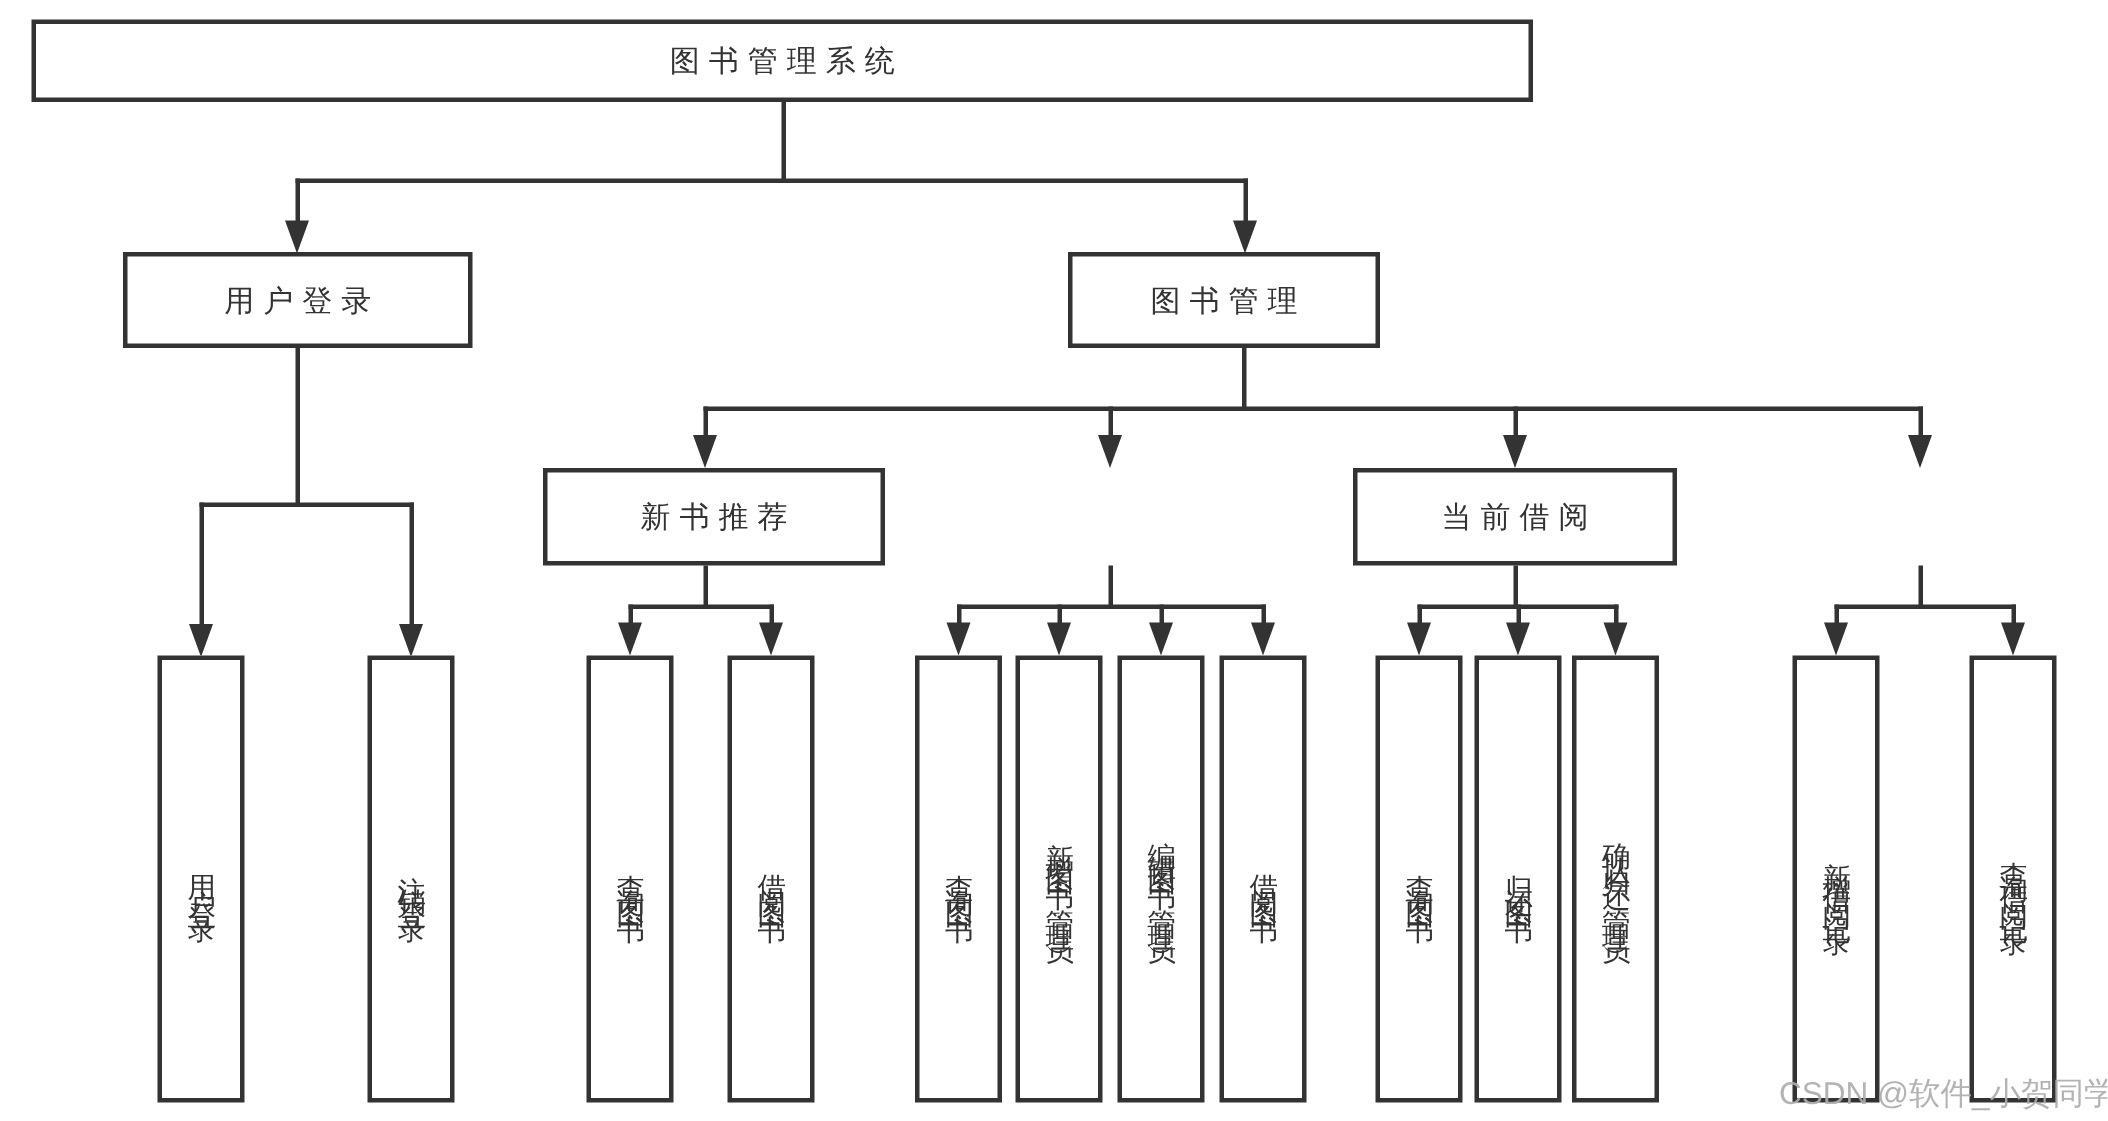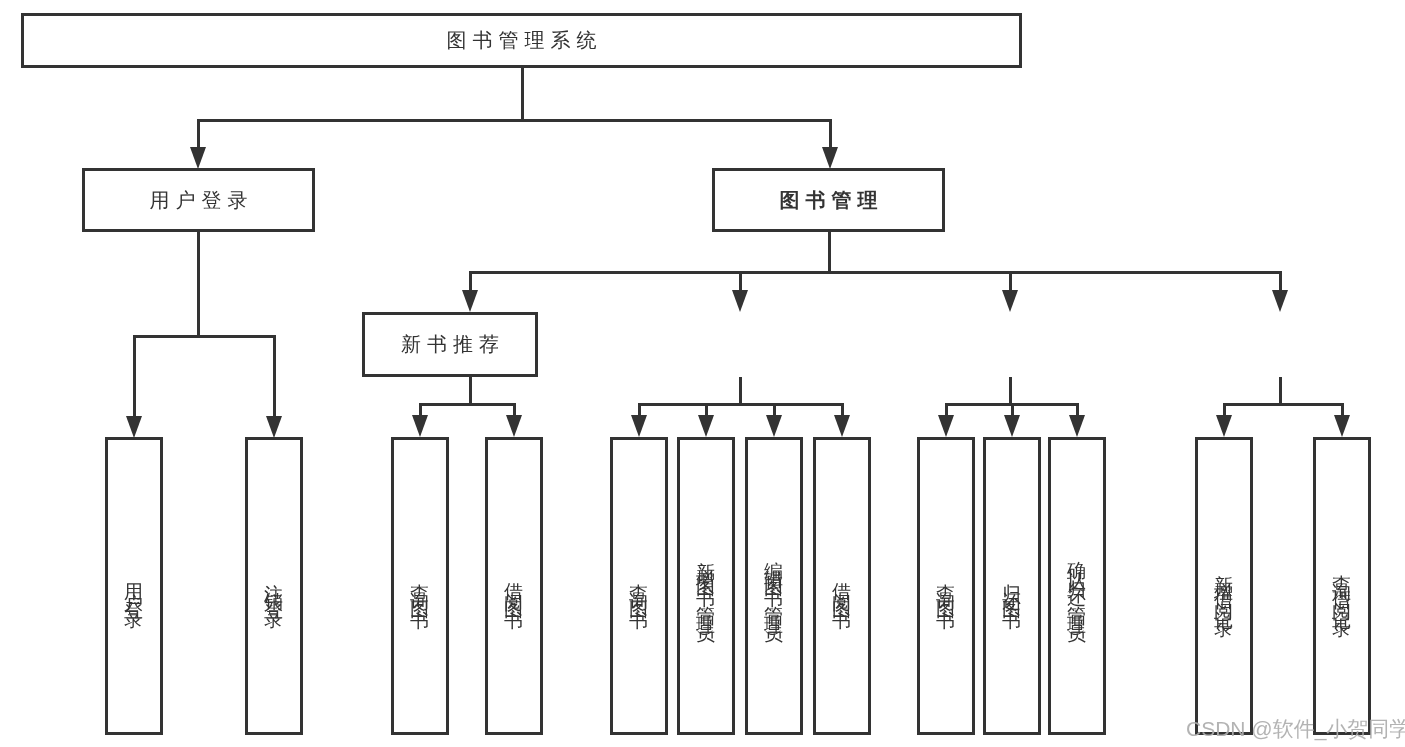--- a/index.html
+++ b/index.html
@@ -40,41 +40,42 @@
   <div class="box h" style="left:21px; top:13px; width:1001px; height:55px;">图书管理系统</div>
 
   <div class="vl" style="left:521px; top:68px; height:52px;"></div>
   <div class="hl" style="left:197px; top:119px; width:635px;"></div>
   <div class="vl" style="left:197px; top:119px; height:31px;"></div>
   <div class="vl" style="left:829px; top:119px; height:31px;"></div>
   <div class="ah" style="left:190px; top:147px;"></div>
   <div class="ah" style="left:822px; top:147px;"></div>
 
   <div class="box h" style="left:82px;  top:168px; width:233px; height:64px;">用户登录</div>
-  <div class="box h" style="left:712px; top:168px; width:233px; height:64px;font-weight:bold;">图书管理</div>
+  <div class="box h" style="left:712px; top:168px; width:208px; height:64px;">图书管理</div>
 
   <div class="vl" style="left:197px; top:232px; height:105px;"></div>
   <div class="hl" style="left:133px; top:335px; width:143px;"></div>
   <div class="vl" style="left:133px; top:335px; height:83px;"></div>
   <div class="vl" style="left:273px; top:335px; height:83px;"></div>
   <div class="ah" style="left:126px; top:416px;"></div>
   <div class="ah" style="left:266px; top:416px;"></div>
 
   <div class="vl" style="left:828px; top:232px; height:41px;"></div>
   <div class="hl" style="left:469px; top:271px; width:813px;"></div>
   <div class="vl" style="left:469px;  top:271px; height:22px;"></div>
   <div class="vl" style="left:739px;  top:271px; height:22px;"></div>
   <div class="vl" style="left:1009px; top:271px; height:22px;"></div>
   <div class="vl" style="left:1279px; top:271px; height:22px;"></div>
   <div class="ah" style="left:462px;  top:290px;"></div>
   <div class="ah" style="left:732px;  top:290px;"></div>
   <div class="ah" style="left:1002px; top:290px;"></div>
   <div class="ah" style="left:1272px; top:290px;"></div>
 
-  <div class="box h" style="left:362px;  top:312px; width:176px; height:65px;">新书推荐</div>
+  <div class="box h" style="left:362px;  top:312px; width:228px; height:65px;">新书推荐</div>
+  <div class="box h" style="left:902px;  top:312px; width:216px; height:65px;">当前借阅</div>
 
   <div class="vl" style="left:469px; top:377px; height:28px;"></div>
   <div class="hl" style="left:419px; top:403px; width:97px;"></div>
   <div class="vl" style="left:419px; top:403px; height:14px;"></div>
   <div class="vl" style="left:513px; top:403px; height:14px;"></div>
   <div class="ah" style="left:412px; top:415px;"></div>
   <div class="ah" style="left:506px; top:415px;"></div>
 
   <div class="vl" style="left:739px; top:377px; height:28px;"></div>
   <div class="hl" style="left:638px; top:403px; width:206px;"></div>

